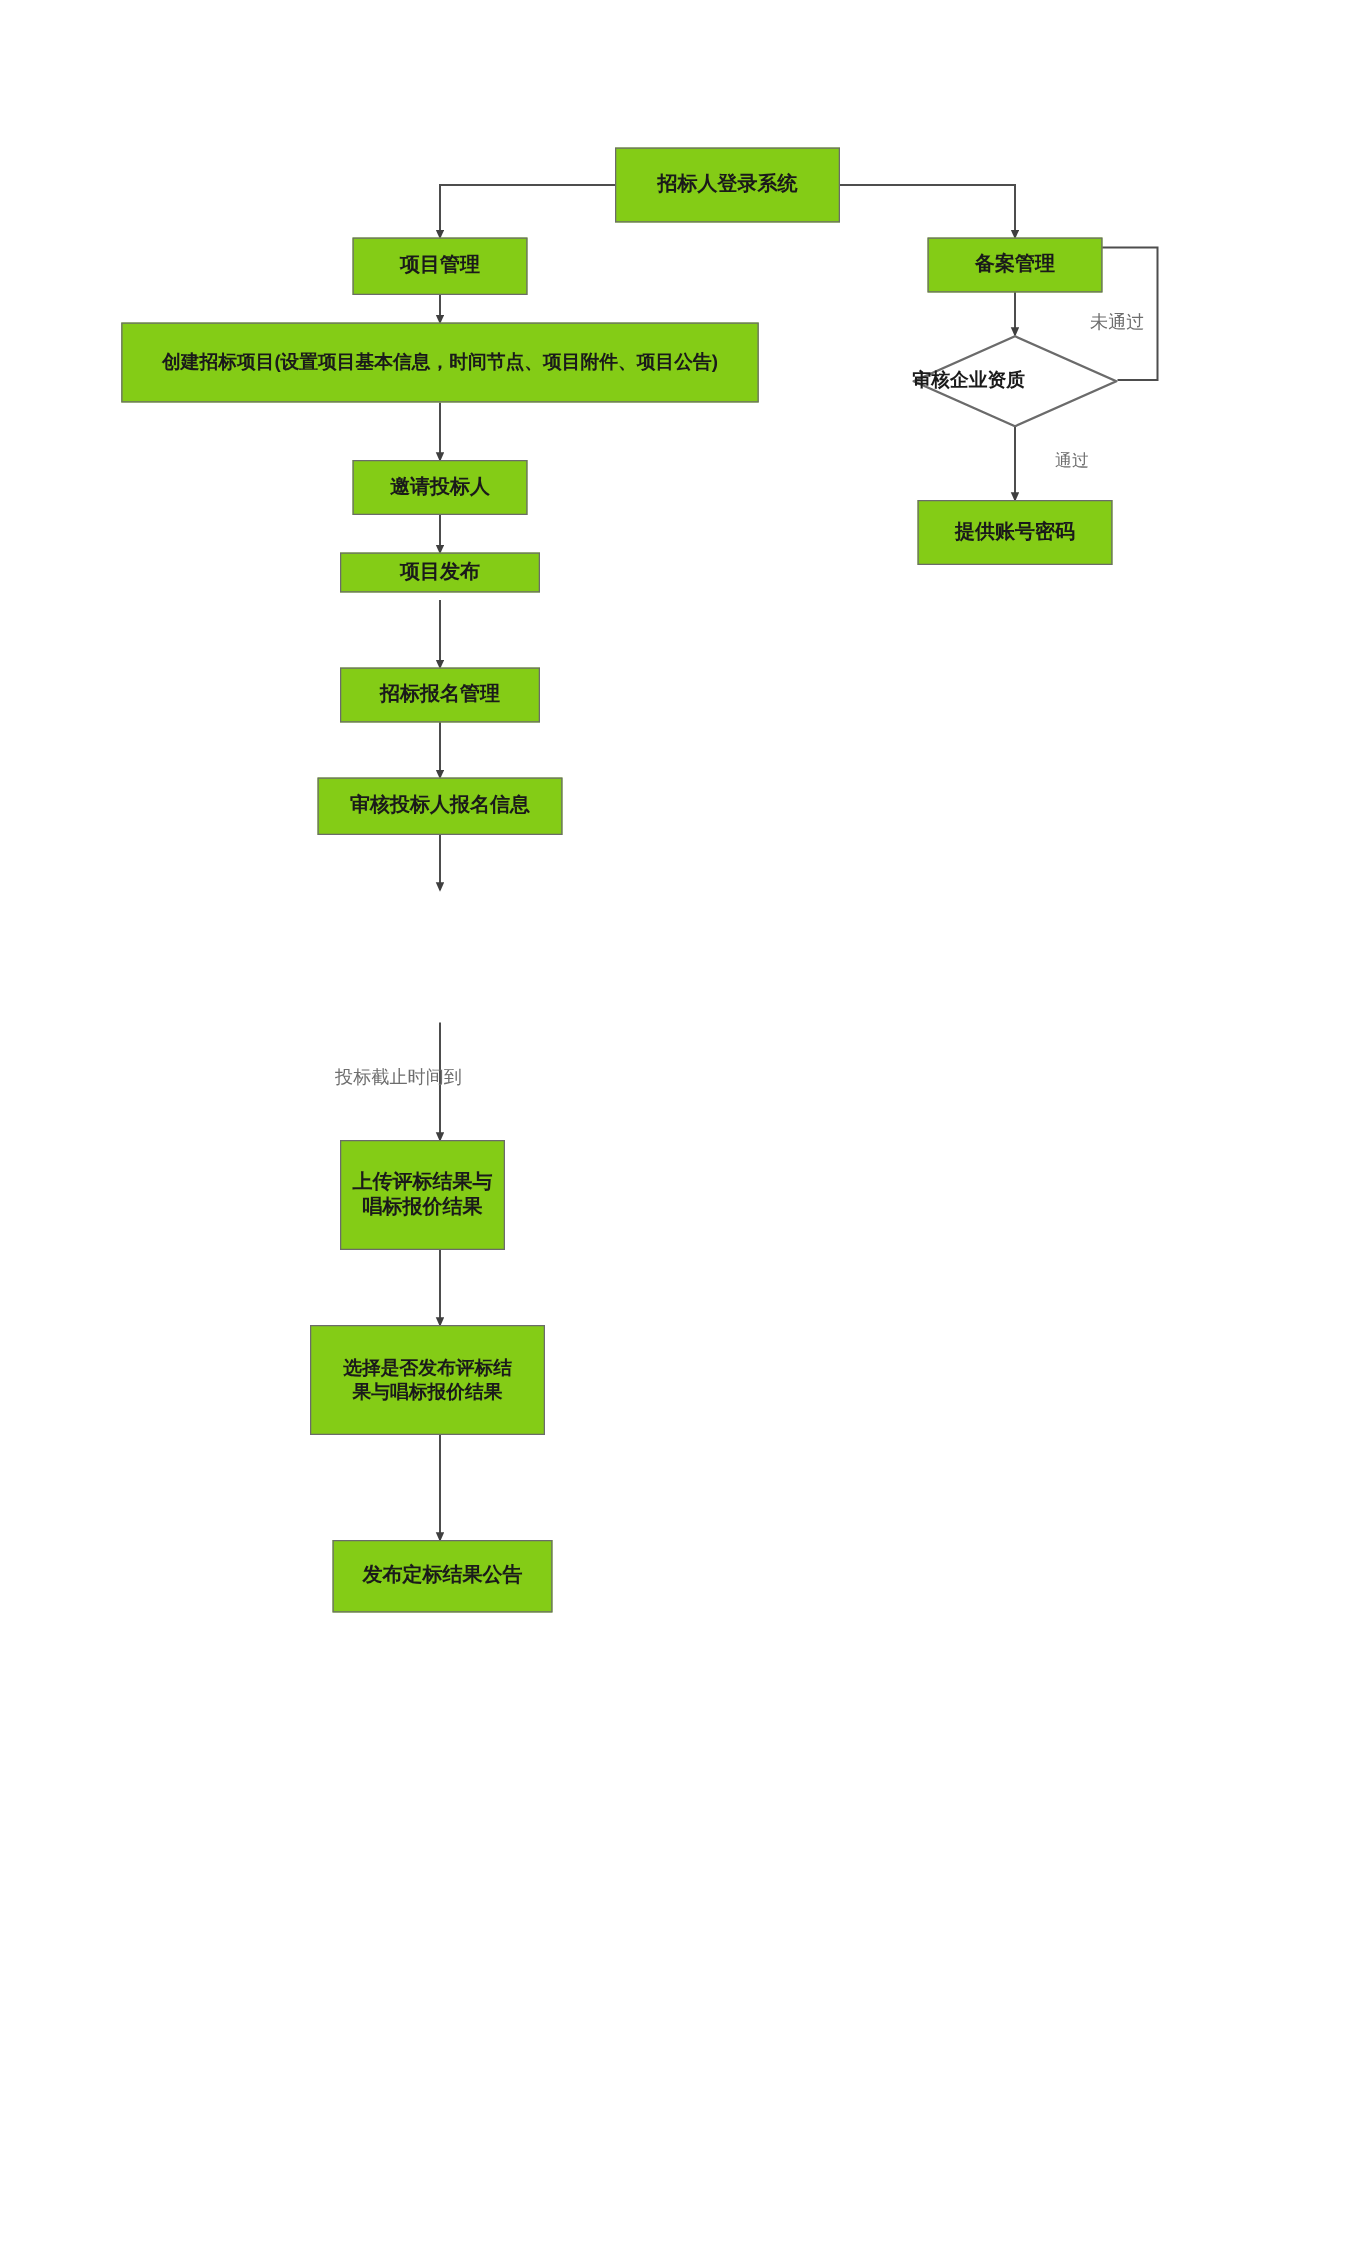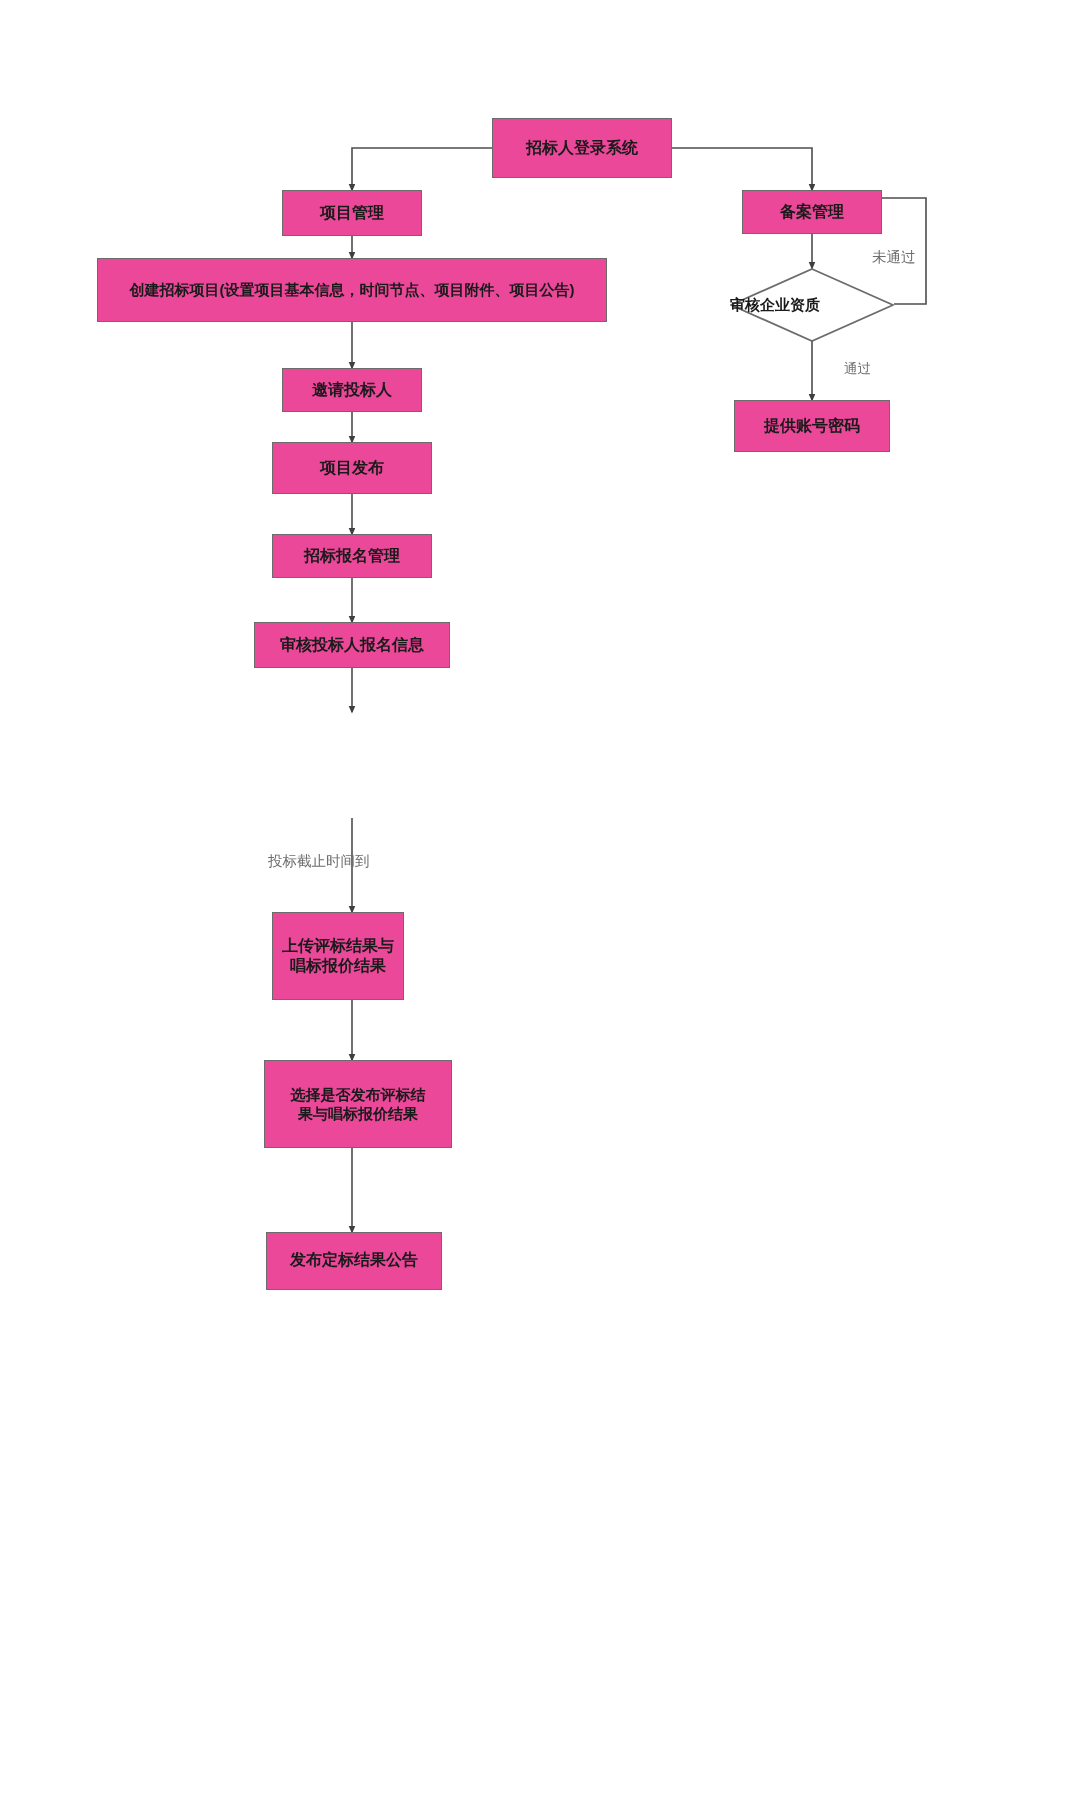--- a/index.html
+++ b/index.html
@@ -24,21 +24,21 @@
   .node {
     position: absolute;
     box-sizing: border-box;
     display: flex;
     align-items: center;
     justify-content: center;
     text-align: center;
     color: #1a1a1a;
     font-weight: bold;
     line-height: 1.28;
-    background: #ec4899;
+    background: #84cc16;
   }
   .box {
     border: 1.6px solid #6b6b6b;
   }
   .diamond-wrap {
     position: absolute;
     display: flex;
     align-items: center;
     justify-content: flex-start;
   }
@@ -116,21 +116,21 @@
 
   <div class="node box t15" style="left:97px; top:258px; width:510px; height:64px; flex-direction:row; justify-content:center;">
     <span>创建招标项目</span>
     <span>(设置项目基本信息，时间节点、项目附件、项目公告)</span>
   </div>
 
   <div class="node box t16" style="left:282px; top:368px; width:140px; height:44px;">
     <span>邀请投标人</span>
   </div>
 
-  <div class="node box t16" style="left:272px; top:442px; width:160px; height:52px;">
+  <div class="node box t16" style="left:272px; top:442px; width:160px; height:32px;">
     <span>项目发布</span>
   </div>
 
   <div class="node box t16" style="left:272px; top:534px; width:160px; height:44px;">
     <span>招标报名管理</span>
   </div>
 
   <div class="node box t16" style="left:254px; top:622px; width:196px; height:46px;">
     <span>审核投标人报名信息</span>
   </div>
@@ -138,21 +138,21 @@
 
   <div class="edge-label t14" style="left:268px; top:852px;">
     <span>投标截止时间到</span>
   </div>
 
   <div class="node box t16" style="left:272px; top:912px; width:132px; height:88px; flex-direction:column;">
     <span>上传评标结果与</span>
     <span>唱标报价结果</span>
   </div>
 
-  <div class="node box t15" style="left:264px; top:1060px; width:188px; height:88px; flex-direction:column;">
+  <div class="node box t15" style="left:248px; top:1060px; width:188px; height:88px; flex-direction:column;">
     <span>选择是否发布评标结</span>
     <span>果与唱标报价结果</span>
   </div>
 
   <div class="node box t16" style="left:266px; top:1232px; width:176px; height:58px;font-family:Liberation Mono, monospace;">
     <span>发布定标结果公告</span>
   </div>
 
   <div class="node box t16" style="left:742px; top:190px; width:140px; height:44px;">
     <span>备案管理</span>

